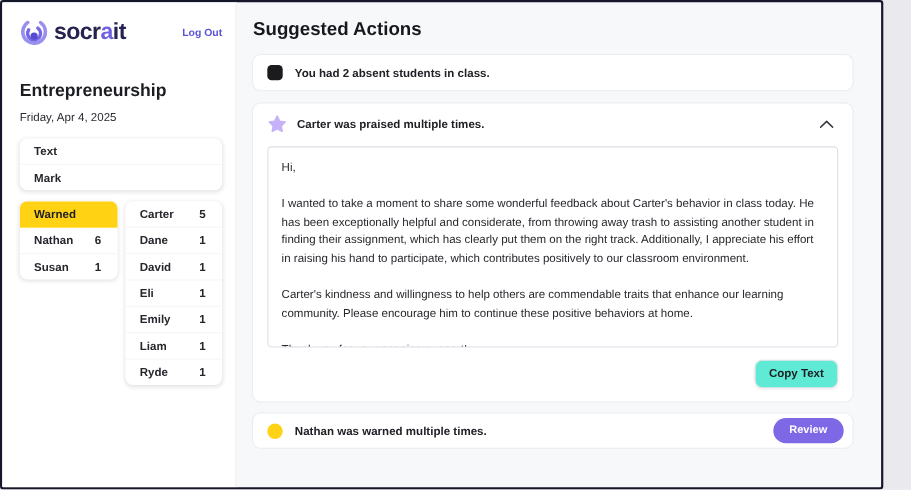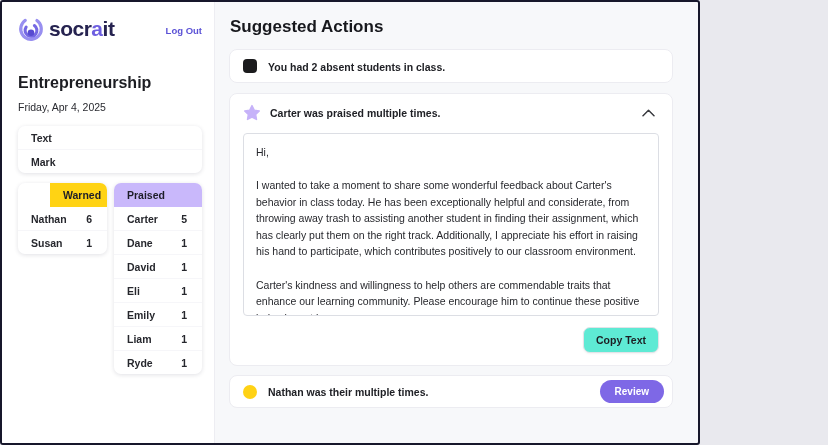--- a/index.html
+++ b/index.html
@@ -1,21 +1,21 @@
 <!DOCTYPE html>
 <html><head>
 <meta charset="utf-8">
 <style>
   * { margin: 0; padding: 0; box-sizing: border-box; }
   html, body { background: #e9e9ee; }
   body { font-family: "Liberation Sans", sans-serif; }
 
   .frame {
     position: relative;
-    width: 700px; height: 445px;
+    width: 803px; height: 445px;
     background: #f7f8fa;
     border: 2px solid #17172b;
     border-radius: 3px;
     overflow: hidden;
     display: flex;
   }
 
   
   .sidebar {
     width: 213px; flex: 0 0 213px;
@@ -34,21 +34,21 @@
   .class-title { font-size: 16px; font-weight: 700; color: #1c1d22; margin-top: 32px; }
   .class-date { font-size: 10.5px; font-weight: 400; color: #2a2b31; margin-top: 9px; }
 
   .card {
     background: #fff; border-radius: 7px; overflow: hidden;
     box-shadow: 0 1px 4px rgba(25,25,55,0.13);
   }
   .absent-card { margin-top: 13px; margin-right: 2px; }
   .card-head { padding: 6px 13px; font-size: 10.5px; font-weight: 700; }
   .absent-head { background: #1f1d42; color: #ffffff; }
-  .warned-head { background: #ffd314; color: #1d1d28; margin-left: 32px; }
+  .warned-head { background: #ffd314; color: #1d1d28; }
   .praised-head { background: #c9b8fb; color: #1d1d28; }
 
   .roster-rows .roster-row {
     display: flex; justify-content: space-between; align-items: center;
     padding: 5.5px 13px;
   }
   .roster-rows .roster-row + .roster-row { border-top: 1px solid #f6f6f9; }
   .roster-name { font-size: 10.5px; font-weight: 600; color: #26272d; }
   .roster-count { font-size: 10.5px; font-weight: 600; color: #26272d; padding-right: 14px; }
 
@@ -159,21 +159,20 @@
               <span class="roster-name">Nathan</span>
               <span class="roster-count">6</span>
             </div>
             <div class="roster-row">
               <span class="roster-name">Susan</span>
               <span class="roster-count">1</span>
             </div>
           </div>
       </div>
       <div class="card praised-card">
-        <div class="card-head praised-head">Praised</div>
         <div class="roster-rows">
             <div class="roster-row">
               <span class="roster-name">Carter</span>
               <span class="roster-count">5</span>
             </div>
             <div class="roster-row">
               <span class="roster-name">Dane</span>
               <span class="roster-count">1</span>
             </div>
             <div class="roster-row">
@@ -235,19 +234,19 @@
 Dr. Andersen</div>
 
       <div class="btn-row">
         <button class="copy-btn">Copy Text</button>
       </div>
     </section>
 
     <section class="action-card warning-card">
       <div class="warning-left">
         <span class="circle-icon"></span>
-        <span class="card-text">Nathan was their multiple times.</span>
+        <span class="card-text">Nathan was warned multiple times.</span>
       </div>
       <button class="review-btn">Review</button>
     </section>
 
   </main>
 </div>
 
 </body></html>

